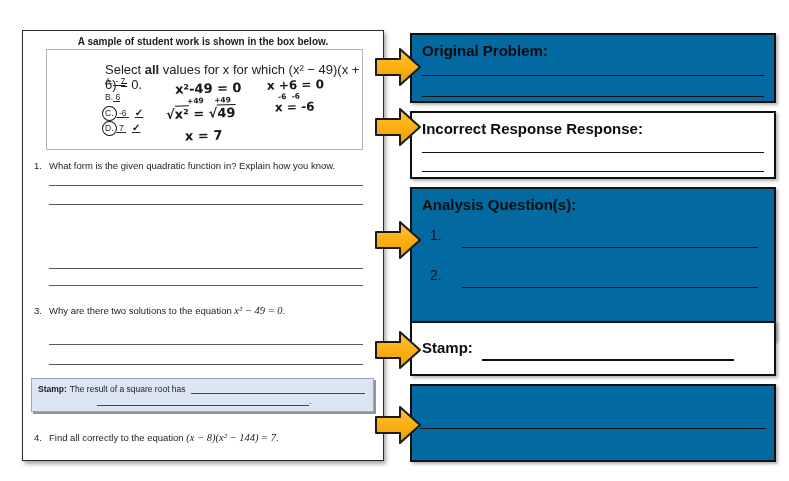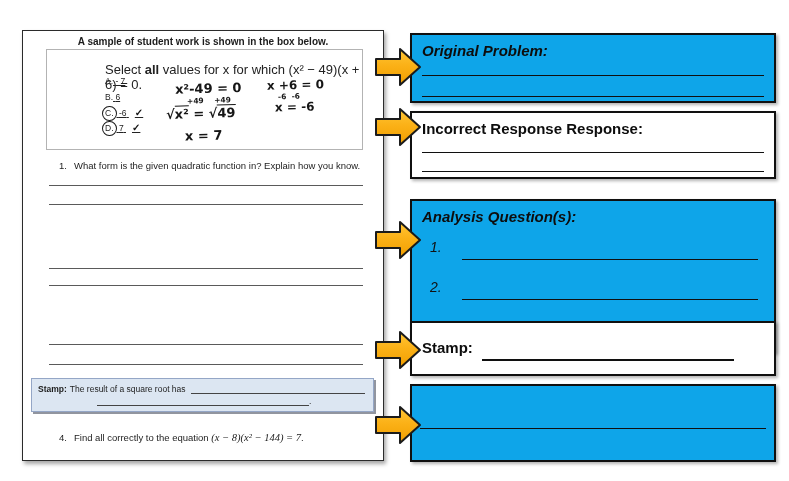--- a/index.html
+++ b/index.html
@@ -36,42 +36,42 @@
 
   .hw {
     position:absolute; font-family:"DejaVu Sans", sans-serif; font-weight:bold;
     color:#161616; transform:rotate(-1.5deg); white-space:pre;
   }
   .hw-lg { font-size:13px; }
   .hw-md { font-size:12px; }
   .hw-sm { font-size:7.5px; transform:rotate(-2deg); }
   .vinc { border-top:1.6px solid #161616; padding-top:0px; }
 
-  .qrow { position:absolute; left:11px; width:336px; font-size:9.5px; line-height:13px; color:#1d1d1d;margin-left:25px; }
+  .qrow { position:absolute; left:11px; width:336px; font-size:9.5px; line-height:13px; color:#1d1d1d; }
   .qnum { display:inline-block; width:15px; }
   .qmath { font-family:"Liberation Serif", serif; font-style:italic; font-size:10.5px; }
   .ans-line { position:absolute; left:26px; width:314px; border-top:1px solid #5a5a5a; height:0; }
 
   .stamp-box {
     position:absolute; left:8px; top:347px; width:343px; height:34px;
     background:#dce6f2; border:1px solid #94a6c6;
     box-shadow:2px 2px 0 rgba(55,62,80,0.55);
   }
   .stamp-row1 { position:absolute; left:6px; right:8px; top:5px; display:flex; align-items:flex-end; font-size:8.5px; color:#1d1d1d; }
   .stamp-label { font-weight:bold; margin-right:3px; }
   .stamp-fill { flex:1; border-bottom:1px solid #444; height:10px; margin-left:5px; }
   .stamp-row2 { position:absolute; left:65px; top:15px; display:flex; align-items:flex-end; font-size:8.5px; color:#1d1d1d; }
   .stamp-fill2 { width:212px; border-bottom:1px solid #444; height:12px; }
 
   
   .panel {
     position:absolute; left:410px; width:366px; border:2px solid #101010;
     box-shadow:2px 2px 3px rgba(0,0,0,0.3);
   }
-  .panel.gray { background:#0ea5e9;font-style:italic; }
+  .panel.gray { background:#0369a1; }
   .panel.white { background:#ffffff; }
   .panel-label {
     position:absolute; left:10px; top:7px; font-size:15px; font-weight:bold; color:#0d0d0d;
     white-space:nowrap;
   }
   .pline { position:absolute; left:10px; right:10px; border-top:1.5px solid #101010; height:0; }
   .pnum { position:absolute; font-size:14px; color:#111; }
   .pline-num { position:absolute; border-top:1.5px solid #101010; height:0; }
   .stamp-inline-line { position:absolute; left:70px; top:36px; width:252px; border-top:2px solid #101010; height:0; }
 
@@ -128,20 +128,21 @@
       <div class="hw hw-md" style="left:228px; top:50px">x = -6</div>
     </div>
 
     <div class="qrow" style="top:128px"><span class="qnum">1.</span><span>What form is the given quadratic function in? Explain how you know.</span></div>
     <div class="ans-line" style="top:154px"></div>
     <div class="ans-line" style="top:173px"></div>
 
     <div class="ans-line" style="top:237px"></div>
     <div class="ans-line" style="top:254px"></div>
 
+    <div class="qrow" style="top:273px"><span class="qnum">3.</span><span>Why are there two solutions to the equation </span><span class="qmath">x² − 49 = 0</span><span>.</span></div>
     <div class="ans-line" style="top:313px"></div>
     <div class="ans-line" style="top:333px"></div>
 
     <div class="stamp-box">
       <div class="stamp-row1">
         <span class="stamp-label">Stamp:</span>
         <span>The result of a square root has</span>
         <span class="stamp-fill"></span>
       </div>
       <div class="stamp-row2">
@@ -174,21 +175,21 @@
     <div class="pline" style="top:40px"></div>
     <div class="pline" style="top:61px"></div>
   </div>
 
   <div class="panel white" style="top:111px; height:68px">
     <div class="panel-label">Incorrect Response Response:</div>
     <div class="pline" style="top:39px"></div>
     <div class="pline" style="top:58px"></div>
   </div>
 
-  <div class="panel gray" style="top:199px; height:154px">
+  <div class="panel gray" style="top:187px; height:154px">
     <div class="panel-label">Analysis Question(s):</div>
     <div class="pnum" style="left:18px; top:38px">1.</div>
     <div class="pline-num" style="left:50px; width:296px; top:58px"></div>
     <div class="pnum" style="left:18px; top:78px">2.</div>
     <div class="pline-num" style="left:50px; width:296px; top:98px"></div>
   </div>
 
   <div class="panel white" style="top:321px; height:55px">
     <div class="panel-label" style="top:16px">Stamp:</div>
     <div class="stamp-inline-line"></div>

